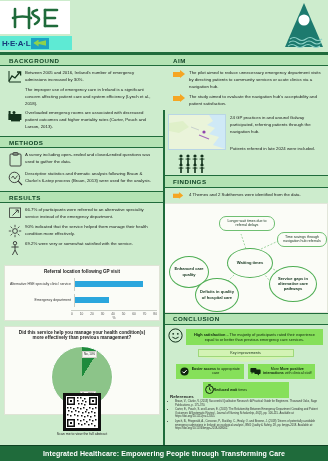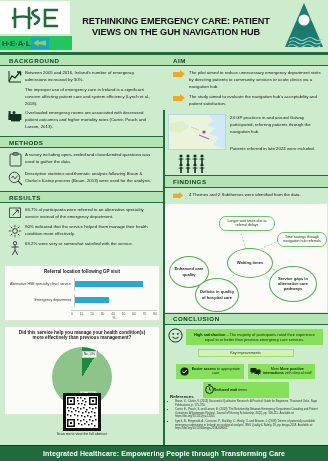--- a/index.html
+++ b/index.html
@@ -20,21 +20,21 @@
     box-sizing:border-box;
     display:flex;align-items:stretch;
   }
   .hse-block{width:72px;display:flex;flex-direction:column;justify-content:flex-start;padding-top:1px;}
   .hse-logo{
     width:70px;height:33px;background:#ffffff;
     display:flex;align-items:center;justify-content:center;
   }
   .hse-logo svg{display:block;}
   .heal-logo{
-    width:72px;height:14px;background:#22c55e;margin-top:2px;
+    width:72px;height:14px;background:#5eead4;margin-top:2px;
     display:flex;align-items:center;
   }
   .heal-text{
     font-size:8px;font-weight:bold;color:#173a7a;letter-spacing:-0.2px;
     padding-left:2px;font-family:"Liberation Sans",sans-serif;
   }
   .heal-mark{
     width:18px;height:11px;background:#1ca3c4;margin-left:1px;position:relative;
   }
   .heal-mark:after{
@@ -233,21 +233,20 @@
           </g>
         </svg>
       </div>
       <div class="heal-logo">
         <span class="heal-text">H·E·A·L</span>
         <span class="heal-mark"></span>
       </div>
     </div>
 
     <div class="title-block">
-      <div class="poster-title">RETHINKING EMERGENCY CARE: PATIENT VIEWS ON THE GUH NAVIGATION HUB</div>
     </div>
 
     <div class="uni-logo">
       <svg class="uni-mark" viewBox="0 0 44 50">
         <polygon points="22,2 41,46 3,46" fill="#1d7a6e"></polygon>
         <circle cx="22" cy="19" r="5.6" fill="#ffffff"></circle>
         <g stroke="#8fd3c8" stroke-width="1.1" fill="none">
           <path d="M8 38 q4 -3 8 0 t8 0 t8 0 t8 0"></path>
           <path d="M7 41.5 q4 -3 8 0 t8 0 t8 0 t8 0"></path>
           <path d="M6 45 q4 -3 8 0 t8 0 t8 0 t8 0"></path>

